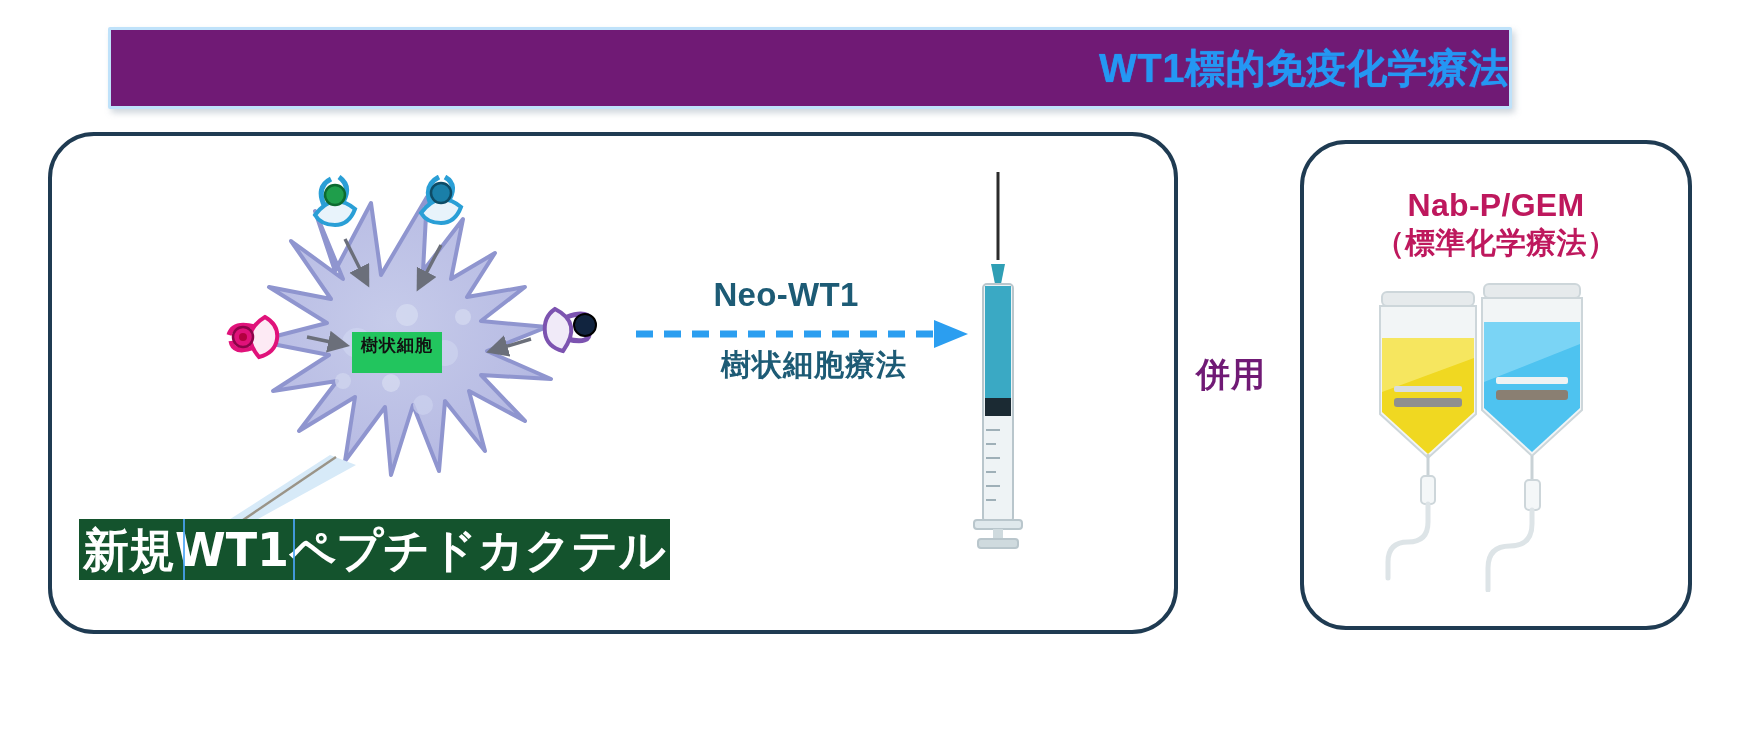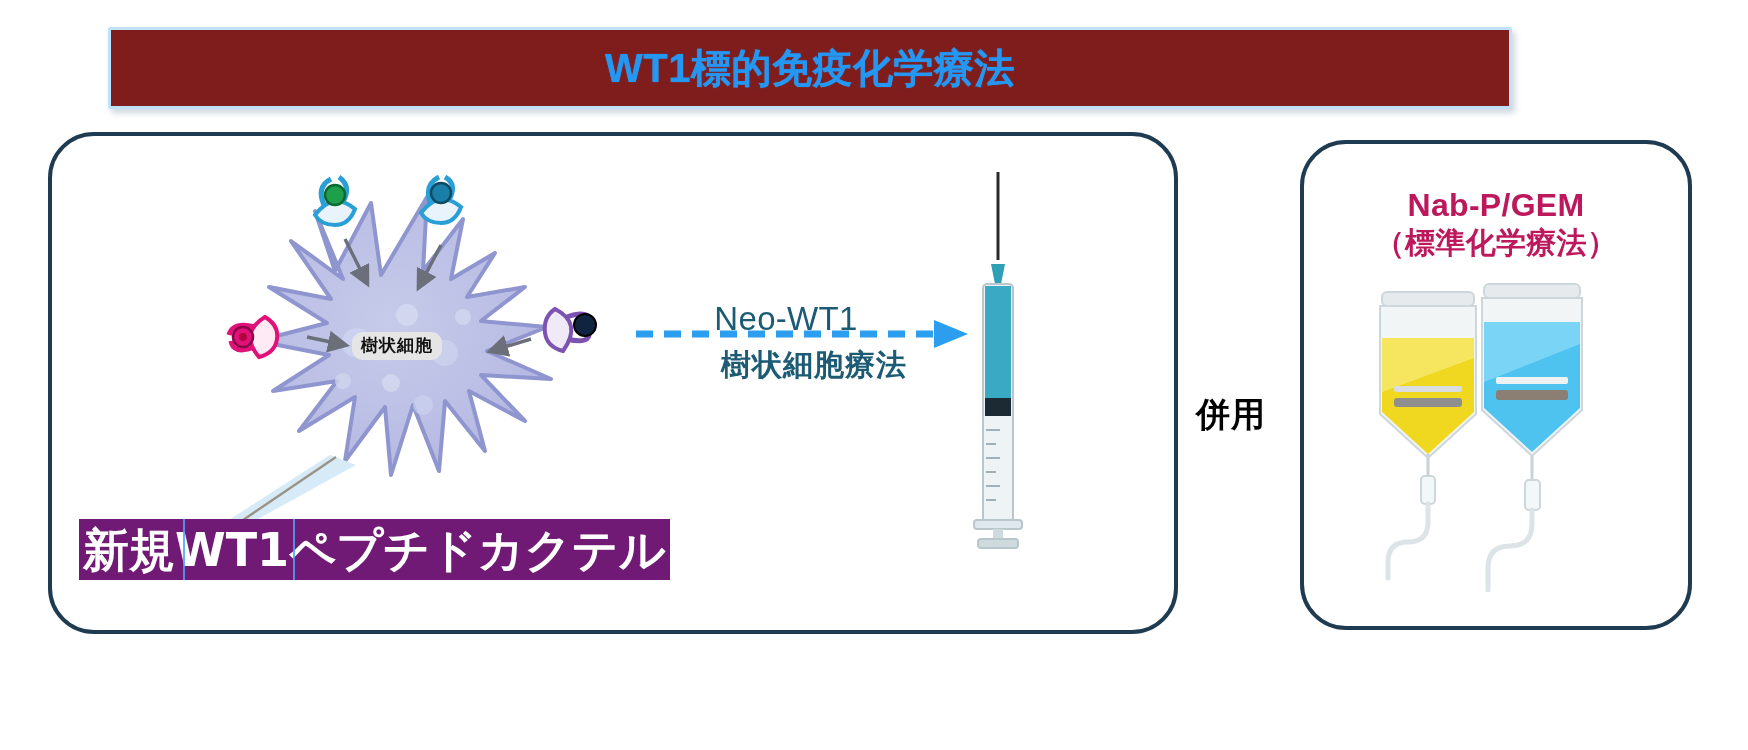--- a/index.html
+++ b/index.html
@@ -7,85 +7,85 @@
   body{
     width:1748px;height:750px;
     font-family:"Liberation Sans","DejaVu Sans",sans-serif;
     overflow:hidden;position:relative;
   }
   #stage{position:relative;width:1748px;height:750px;background:#fff;}
 
   
   .title-banner{
     position:absolute;left:108px;top:27px;width:1404px;height:82px;
-    background:#7f1d1d;
+    background:#701a75;
     border:3px solid #bfe2fa;
     border-radius:2px;
     box-shadow:3px 4px 6px rgba(120,140,160,.35);
-    display:flex;align-items:center;justify-content:center;
+    display:flex;align-items:center;justify-content:flex-end;
     box-sizing:border-box;
   }
   .title-text{
     font-size:40px;font-weight:bold;color:#2497f3;
     letter-spacing:.5px;white-space:nowrap;
     text-shadow:0 0 1px #2497f3;
   }
 
   
   .panel{
     position:absolute;background:#ffffff;
     border:4px solid #1f3b52;border-radius:46px;
     box-sizing:border-box;
   }
   #panel-left{left:48px;top:132px;width:1130px;height:502px;}
   #panel-right{left:1300px;top:140px;width:392px;height:490px;}
 
   
   .combo-label{
     position:absolute;left:1196px;top:352px;
-    font-size:34px;font-weight:bold;color:#000000;
-    letter-spacing:1px;white-space:nowrap;margin-top:40px;
+    font-size:34px;font-weight:bold;color:#701a75;
+    letter-spacing:1px;white-space:nowrap;
   }
 
   
   .rp-head{
     position:absolute;left:1300px;top:186px;width:392px;
     text-align:center;color:#be185d;line-height:1.22;
   }
   .rp-head .l1{font-size:32px;font-weight:bold;letter-spacing:.3px;}
   .rp-head .l2{font-size:30px;font-weight:bold;letter-spacing:.3px;}
 
   
   #iv-wrap{position:absolute;left:1358px;top:282px;width:280px;height:310px;}
 
   
   #cell-wrap{position:absolute;left:195px;top:175px;width:440px;height:350px;}
   .cell-label{
     position:absolute;left:352px;top:332px;
-    background:#e5e5e5;color:#111;
+    background:#22c55e;color:#111;
     font-size:17px;font-weight:bold;
-    padding:5px 9px 6px 9px;letter-spacing:1px;
-    white-space:nowrap;line-height:1;border-radius:11px;
+    padding:5px 9px 19px 9px;letter-spacing:1px;
+    white-space:nowrap;line-height:1;
   }
 
   
   #arrow-wrap{position:absolute;left:636px;top:316px;width:340px;height:36px;}
   .arrow-lab{
     position:absolute;text-align:center;color:#1d5b75;white-space:nowrap;
   }
-  #arrow-lab-top{left:636px;top:300px;width:300px;font-size:33px;font-weight:normal;letter-spacing:.3px;}
+  #arrow-lab-top{left:636px;top:276px;width:300px;font-size:33px;font-weight:bold;letter-spacing:.3px;}
   #arrow-lab-bot{left:664px;top:345px;width:300px;font-size:30px;font-weight:bold;letter-spacing:1px;}
 
   
   #syringe-wrap{position:absolute;left:950px;top:172px;width:96px;height:378px;}
 
   
   .hl-band{
     position:absolute;left:79px;top:519px;height:61px;
-    background:#701a75;
+    background:#14532d;
     display:flex;align-items:center;
     padding:0 4px;box-sizing:border-box;
   }
   .hl-band .ht{
     font-size:46px;font-weight:bold;color:#ffffff;
     letter-spacing:0px;white-space:nowrap;line-height:1;
     font-family:"DejaVu Sans","Liberation Sans",sans-serif;
   }
   
   .band-sep{position:absolute;top:0;width:2px;height:61px;background:#4aa5f7;opacity:.85;}

